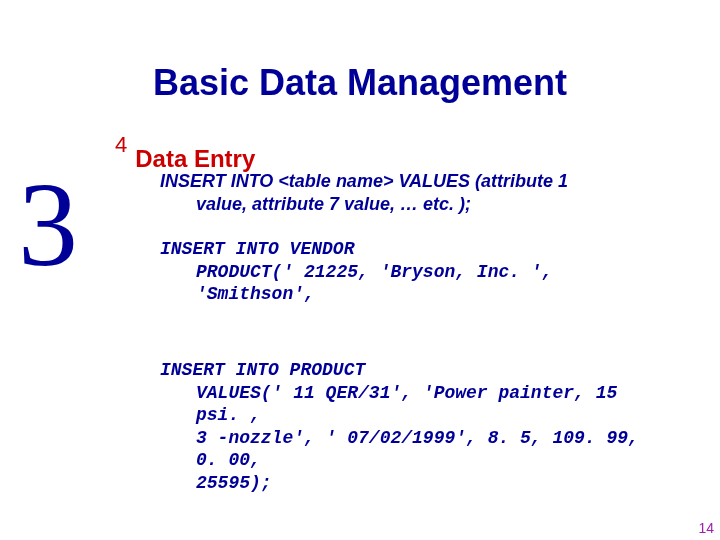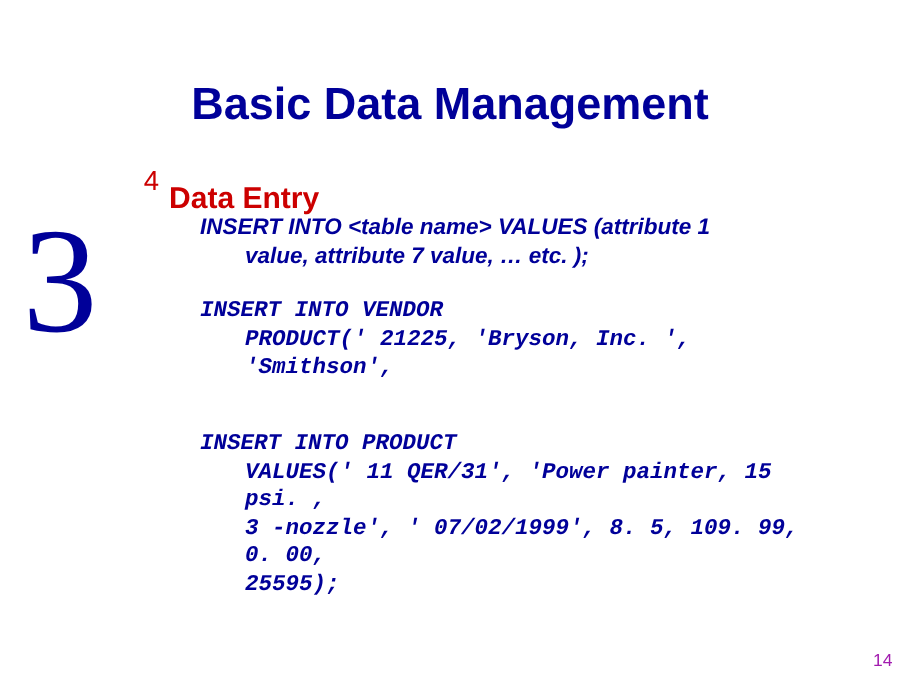--- a/index.html
+++ b/index.html
@@ -79,21 +79,21 @@
     font-family: "Courier New", Courier, monospace;
     font-weight: bold;
     color: #000099;
     font-size: 18px;
     line-height: 1.25;
   }
   .code1 {
     top: 238px;
   }
   .code2 {
-    top: 344px;
+    top: 359px;
   }
   .footer-num {
     position: absolute;
     right: 6px;
     bottom: 4px;
     font-size: 14px;
     color: #a21caf;
   }
 </style>
 </head>

